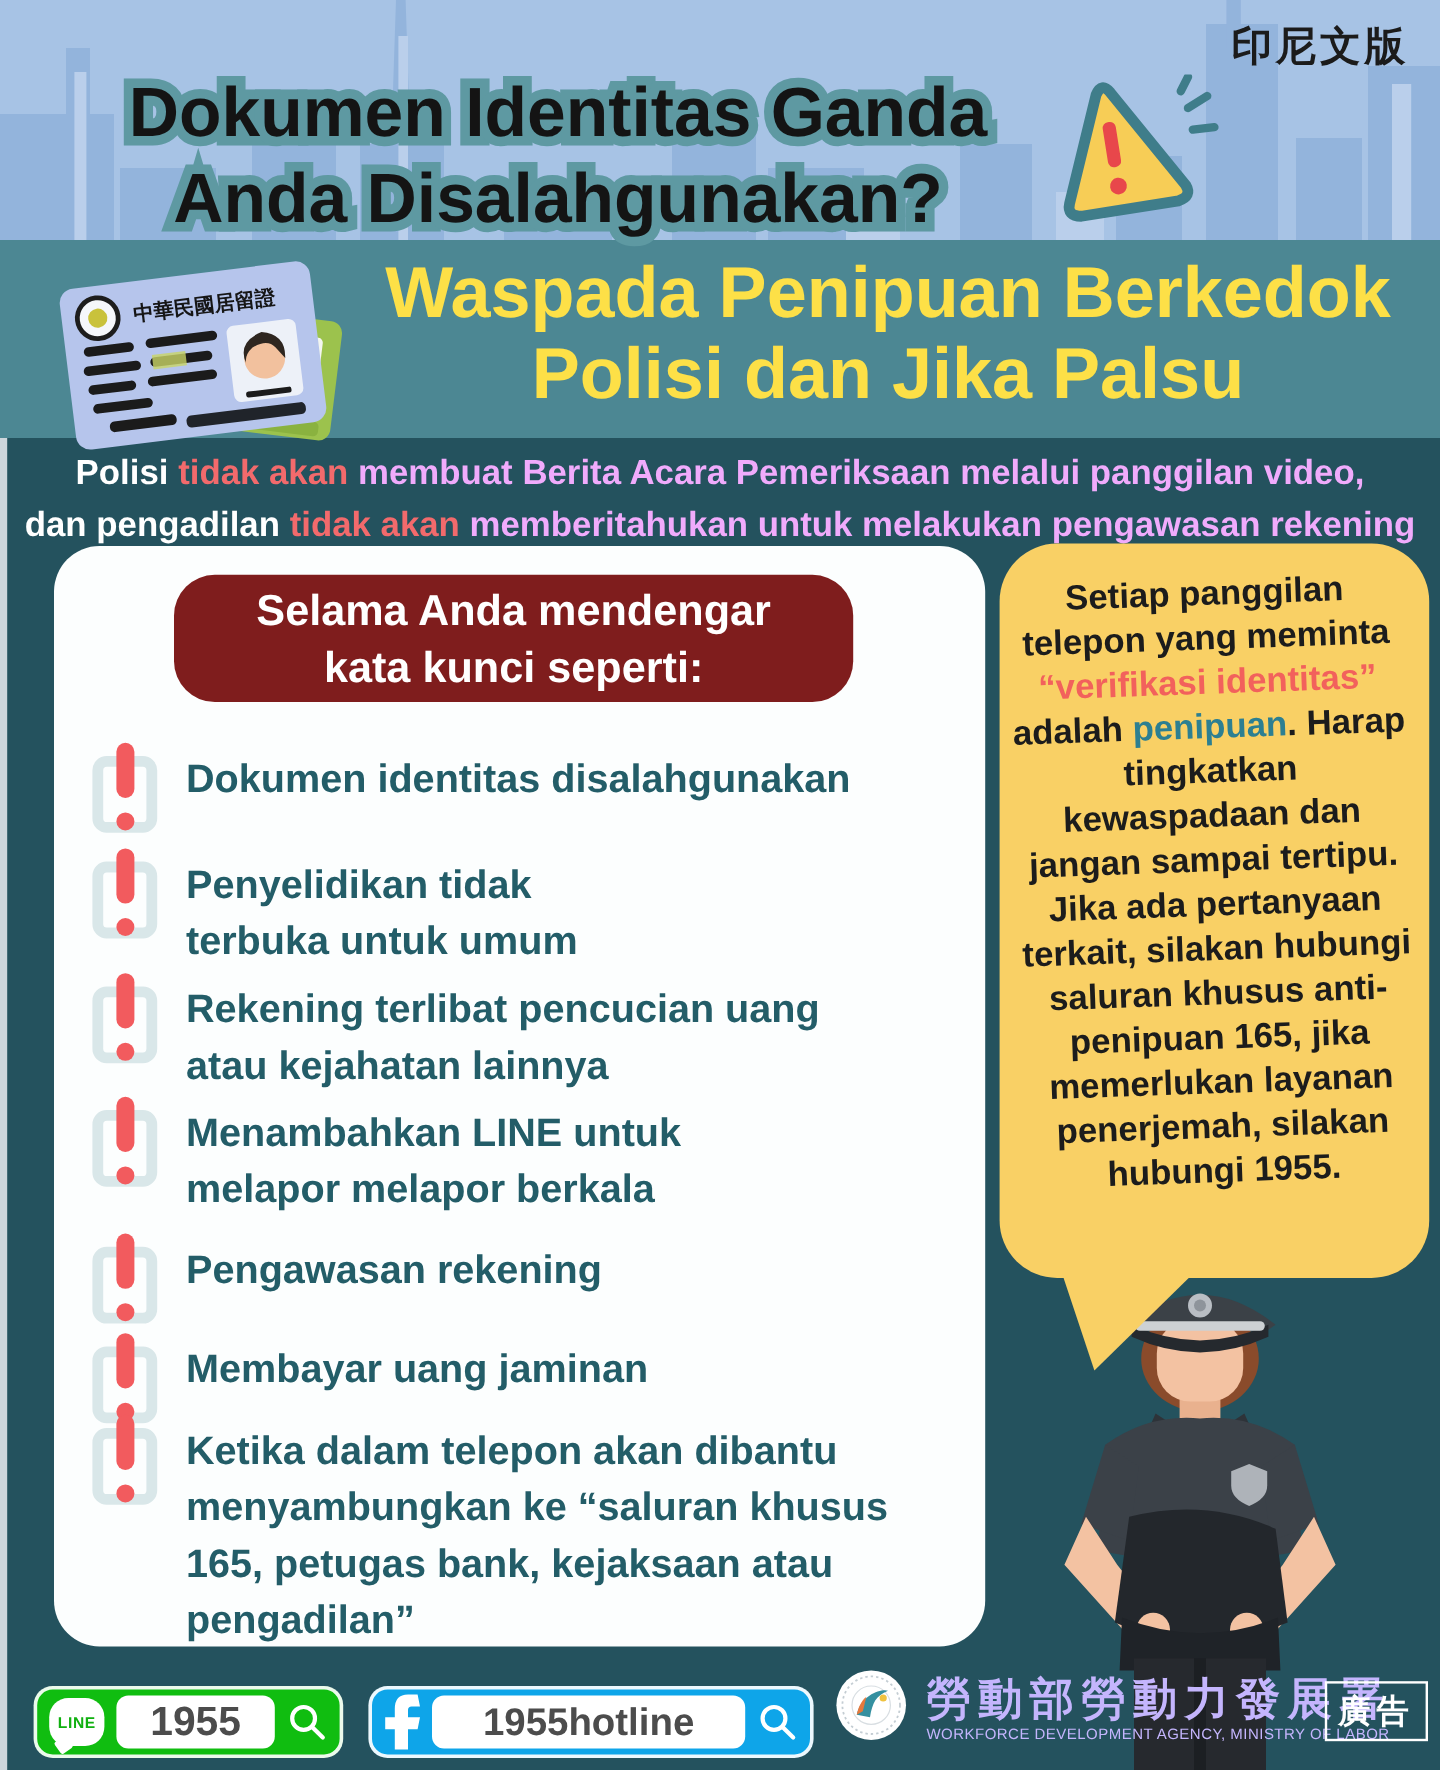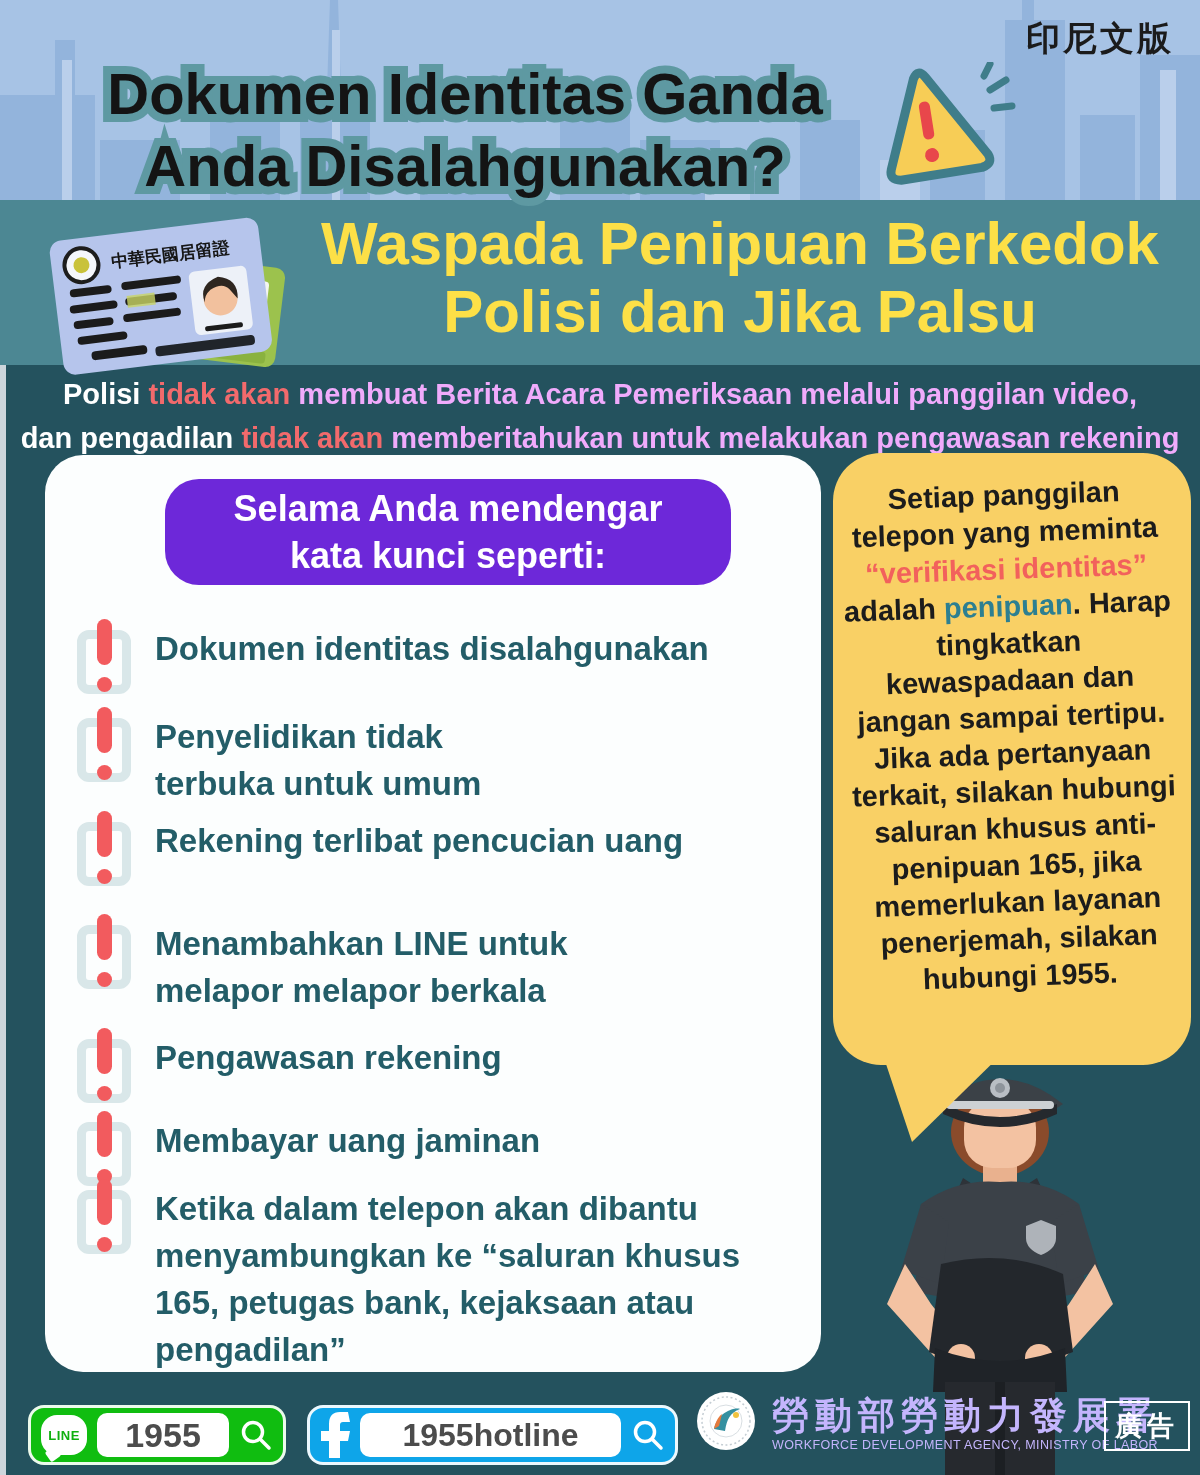--- a/index.html
+++ b/index.html
@@ -27,21 +27,21 @@
   
   .warning{position:absolute;left:0;top:372px;width:1200px;text-align:center;font-size:29px;font-weight:bold;line-height:44px;z-index:3;}
   .warning .w{color:#FFFFFF;}
   .warning .r{color:#F26A6C;}
   .warning .y{color:#f0abfc;}
 
   .edge-strip{position:absolute;left:0;top:365px;width:6px;height:1110px;background:#CDD6DC;z-index:1;}
 
   
   .card{position:absolute;left:45px;top:455px;width:776px;height:917px;background:#FCFEFE;border-radius:38px;z-index:2;}
-  .pill{position:absolute;left:120px;top:24px;width:566px;height:106px;background:#6d28d9;border-radius:34px;color:#fff;
+  .pill{position:absolute;left:100px;top:24px;width:566px;height:106px;background:#7f1d1d;border-radius:34px;color:#fff;
         text-align:center;font-size:36px;font-weight:bold;line-height:47px;padding-top:6px;box-sizing:border-box;}
   .kw-item{position:absolute;left:32px;display:flex;gap:22px;align-items:flex-start;}
   .kw-text{font-size:33px;font-weight:bold;color:#235D68;line-height:47px;padding-top:2px;}
   .bang{position:relative;width:56px;height:78px;flex:none;margin-top:-4px;}
   .bang .frame{position:absolute;left:0;top:11px;width:36px;height:46px;border:9px solid #D9E7E9;border-radius:12px;}
   .bang .bar{position:absolute;left:20px;top:0;width:15px;height:46px;background:#F25B5E;border-radius:8px;}
   .bang .dot{position:absolute;left:20px;top:58px;width:15px;height:15px;background:#F25B5E;border-radius:50%;}
 
   
   .bubble{position:absolute;left:833px;top:453px;width:358px;height:612px;background:#F9D065;border-radius:48px;z-index:3;
@@ -229,20 +229,21 @@
     </div>
 
     <div class="kw-item" style="top:360px">
       <div class="bang">
           <div class="frame"></div>
           <div class="bar"></div>
           <div class="dot"></div>
         </div>
       <div class="kw-text">
         <div>Rekening terlibat pencucian uang</div>
+        <div>atau kejahatan lainnya</div>
       </div>
     </div>
 
     <div class="kw-item" style="top:463px">
       <div class="bang">
           <div class="frame"></div>
           <div class="bar"></div>
           <div class="dot"></div>
         </div>
       <div class="kw-text">

